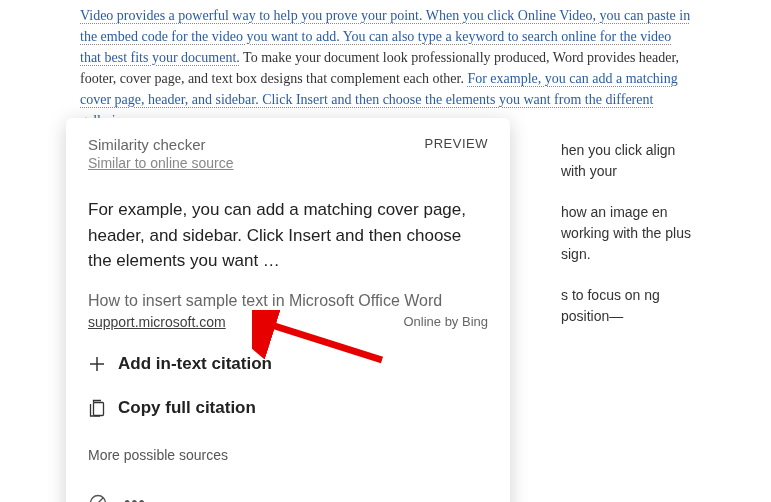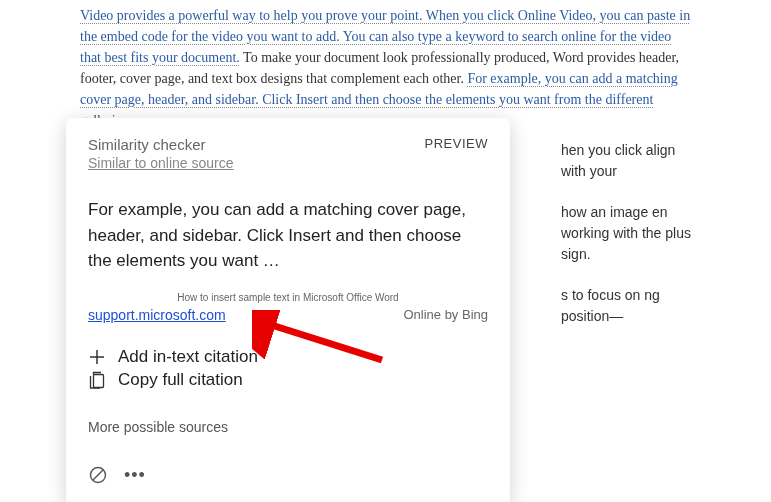--- a/index.html
+++ b/index.html
@@ -68,52 +68,51 @@
       margin-top: 2px;
       text-decoration: underline;
     }
     .excerpt {
       font-size: 17px;
       color: #222;
       margin-top: 26px;
       line-height: 1.5;
     }
     .source-title {
-      font-size: 10px;
+      font-size: 16px;
       color: #666;
       margin-top: 18px;
-      text-align: center;
     }
     .source-row {
       display: flex;
       justify-content: space-between;
       align-items: center;
       margin-top: 4px;
     }
     .source-link {
       font-size: 14px;
-      color: #1d4ed8;
+      color: #404040;
       text-decoration: underline;
       cursor: pointer;
     }
     .powered {
       font-size: 13px;
       color: #666;
     }
     .action-item {
       display: flex;
       align-items: center;
       gap: 12px;
       margin-top: 24px;
       font-size: 17px;
-      font-weight: 400;
+      font-weight: 700;
       color: #222;
       cursor: pointer;
     }
-    .action-item.second { margin-top: 3px; text-align: right; }
+    .action-item.second { margin-top: 24px; text-align: right; }
     .action-icon {
       width: 18px;
       height: 18px;
       display: flex;
       align-items: center;
       justify-content: center;
     }
     .more-sources {
       font-size: 14px;
       color: #555;

